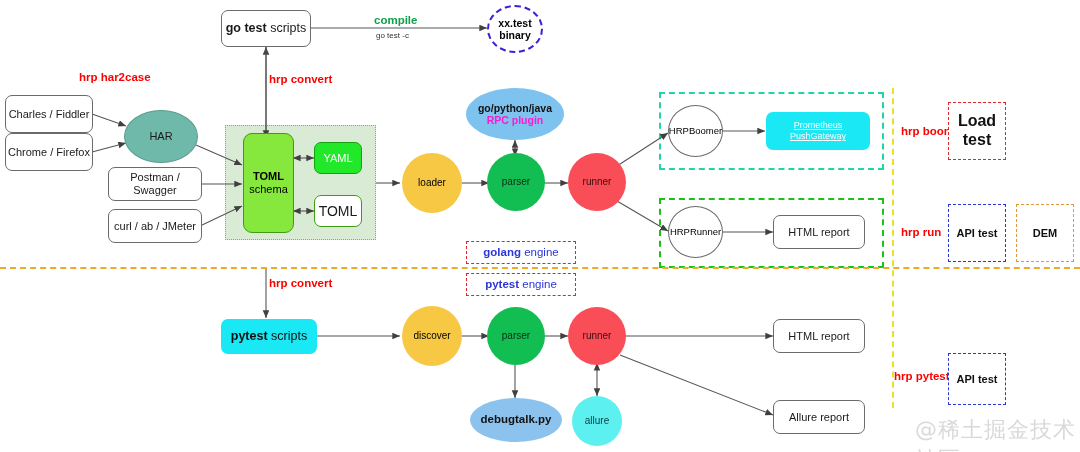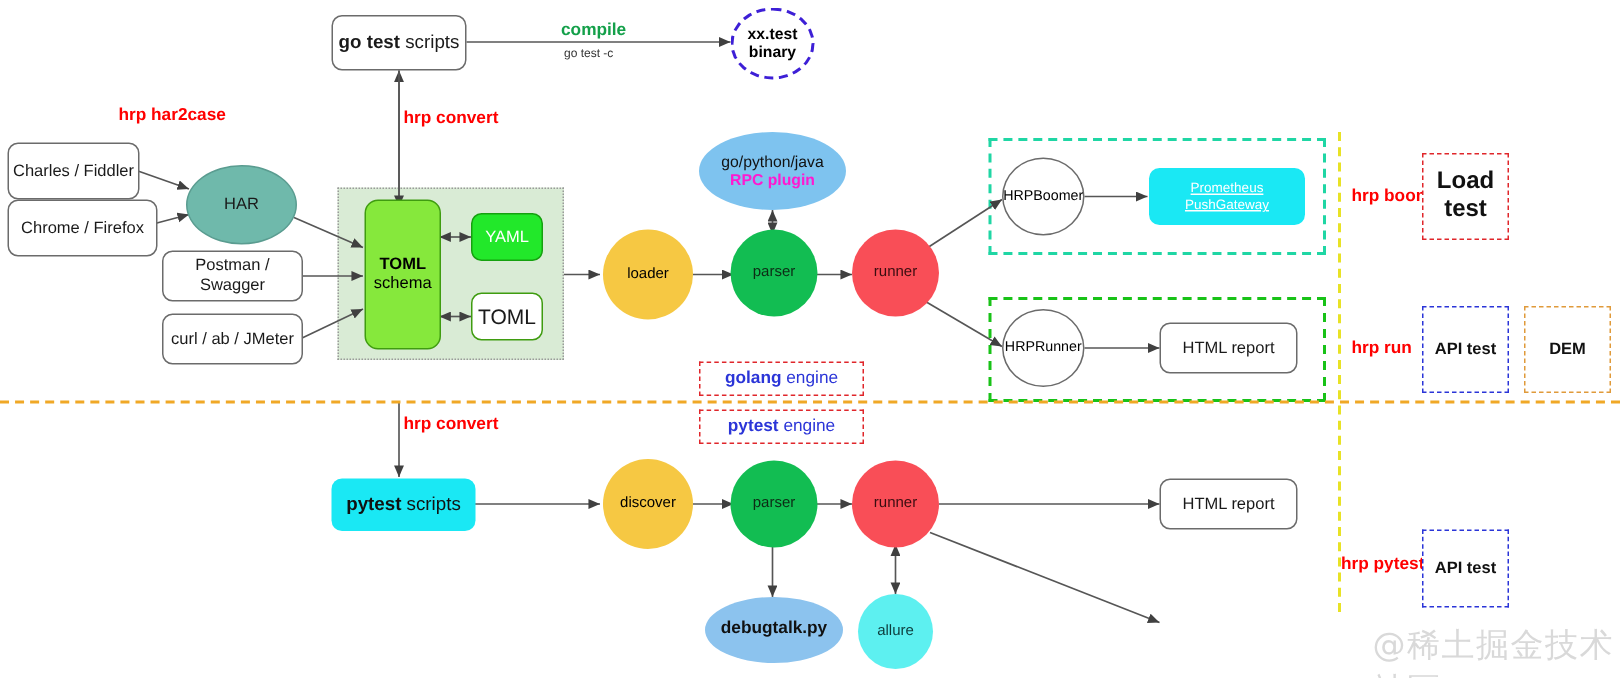--- a/index.html
+++ b/index.html
@@ -118,21 +118,21 @@
   <div class="lbl grn-lbl" style="left:374px;top:14px;">compile</div>
   <div class="lbl sub-lbl" style="left:376px;top:31px;">go test -c</div>
 
   <div class="lbl red-lbl" style="left:79px;top:71px;">hrp har2case</div>
   <div class="lbl red-lbl" style="left:269px;top:73px;">hrp convert</div>
   <div class="lbl red-lbl" style="left:269px;top:277px;">hrp convert</div>
 
   <div class="node rbox" style="left:5px;top:95px;width:88px;height:38px;">
       <span>Charles / Fiddler</span>
     </div>
-  <div class="node rbox" style="left:5px;top:133px;width:100px;height:38px;">
+  <div class="node rbox" style="left:5px;top:133px;width:88px;height:38px;">
       <span>Chrome / Firefox</span>
     </div>
   <div class="node rbox" style="left:108px;top:167px;width:94px;height:34px;">
       <span>Postman / Swagger</span>
     </div>
   <div class="node rbox" style="left:108px;top:209px;width:94px;height:34px;">
       <span>curl / ab / JMeter</span>
     </div>
 
   <div class="node ellipse" style="left:124px;top:110px;width:74px;height:53px;background:#6fb9ab;
@@ -158,21 +158,21 @@
       <span>loader</span>
     </div>
   <div class="node circle" style="left:487px;top:153px;width:58px;height:58px;background:#12bd52;font-size:10px;color:#0d2b15;">
       <span>parser</span>
     </div>
   <div class="node circle" style="left:568px;top:153px;width:58px;height:58px;background:#f94e57;font-size:10px;color:#3a0d10;">
       <span>runner</span>
     </div>
 
   <div class="node ellipse" style="left:466px;top:88px;width:98px;height:52px;background:#7ec3ef;flex-direction:column;font-size:10.5px;">
-    <span style="color:#111;">go/python/java</span>
+    <span style="color:#111;font-weight:bold;">go/python/java</span>
     <span class="b" style="color:#ff19d0;">RPC plugin</span>
   </div>
 
   <div class="node circle" style="left:668px;top:105px;width:55px;height:52px;background:#fff;
               border:1px solid #6b6b6b;font-size:9.5px;">
       <span>HRPBoomer</span>
     </div>
   <div class="node circle" style="left:668px;top:206px;width:55px;height:52px;background:#fff;
               border:1px solid #6b6b6b;font-size:9.5px;">
       <span>HRPRunner</span>
@@ -215,20 +215,23 @@
               font-size:11.5px;font-weight:bold;color:#111;">
       <span>debugtalk.py</span>
     </div>
   <div class="node circle" style="left:572px;top:396px;width:50px;height:50px;background:#5df0f0;font-size:10px;color:#0d3b3b;">
       <span>allure</span>
     </div>
 
   <div class="node rbox" style="left:773px;top:319px;width:92px;height:34px;">
       <span>HTML report</span>
     </div>
+  <div class="node rbox" style="left:773px;top:400px;width:92px;height:34px;">
+      <span>Allure report</span>
+    </div>
 
   <div class="lbl red-lbl" style="left:901px;top:125px;">hrp boom</div>
   <div class="lbl red-lbl" style="left:901px;top:226px;">hrp run</div>
   <div class="lbl red-lbl" style="left:894px;top:370px;">hrp pytest</div>
 
   <div class="node" style="left:948px;top:102px;width:58px;height:58px;border:1.8px dashed #e0262b;
               background:#fff;font-size:16px;font-weight:bold;color:#111;">
       <span>Load test</span>
     </div>
   <div class="node" style="left:948px;top:204px;width:58px;height:58px;border:1.8px dashed #2b35d8;

